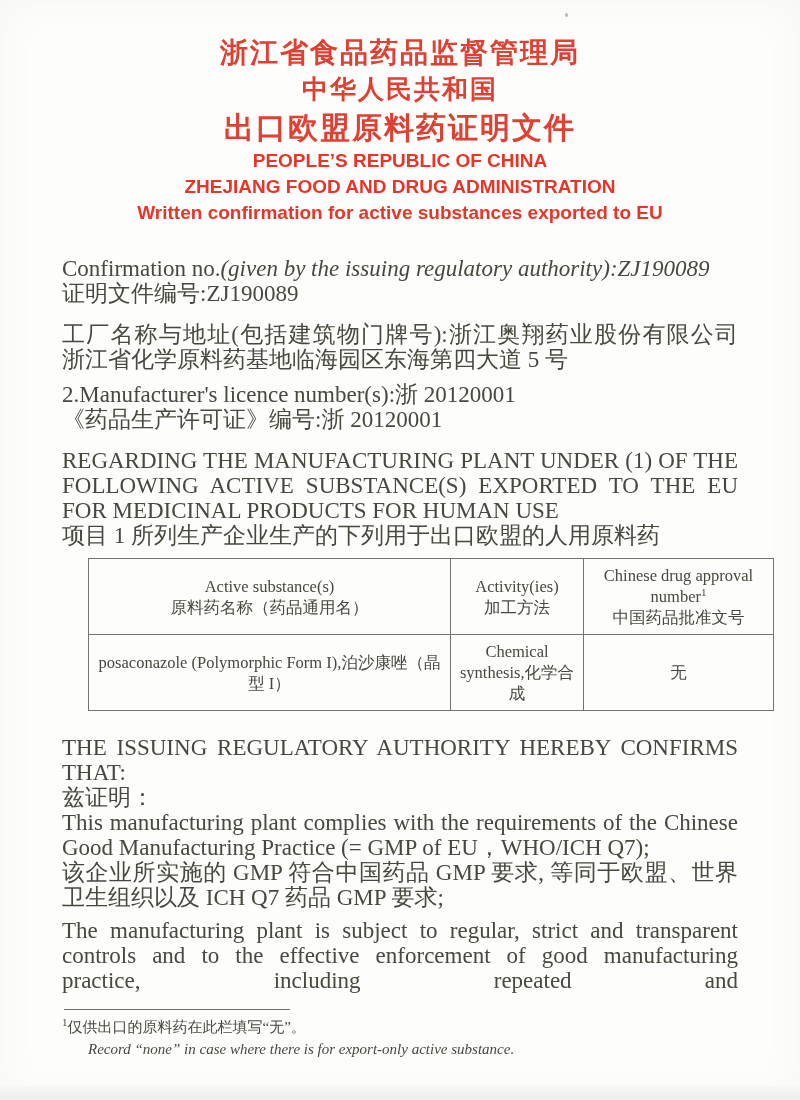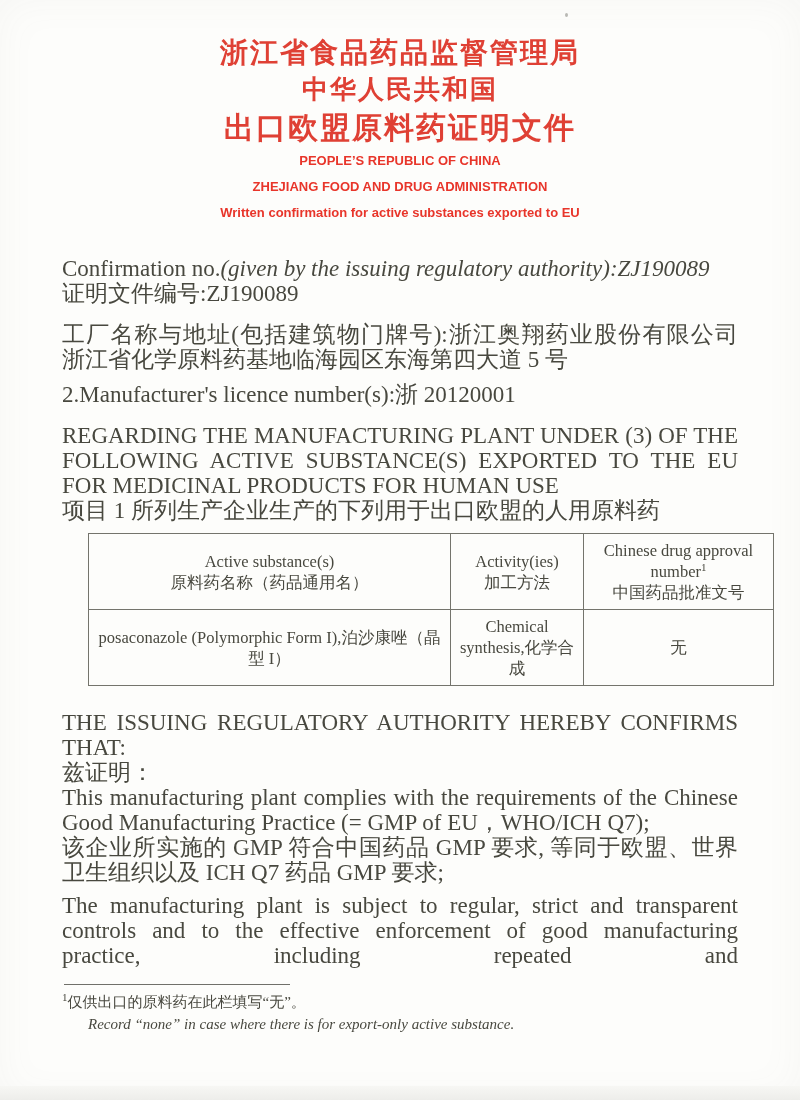--- a/index.html
+++ b/index.html
@@ -13,21 +13,21 @@
     font-family:"Liberation Serif","DejaVu Serif",serif;
     color:#48483f;
   }
   .content{padding:34px 62px 0 62px;}
   
   .hdr{text-align:center;}
   .cn-h{font-weight:bold;letter-spacing:2px;}
   .cn-h1{font-size:26px;line-height:36px;}
   .cn-h2{font-size:28px;line-height:38px;}
   .cn-h3{font-size:30px;line-height:40px;}
-  .en-h{font-family:"Liberation Sans","DejaVu Sans",sans-serif;font-weight:bold;font-size:13px;line-height:26px;}
+  .en-h{font-family:"Liberation Sans","DejaVu Sans",sans-serif;font-weight:bold;font-size:19px;line-height:26px;}
   
   .para{font-size:23px;line-height:25px;text-align:justify;}
   .para.just-all{text-align-last:justify;}
   .mt-conf{margin-top:30px;}
   .mt-s1{margin-top:16px;}
   .mt-s2{margin-top:10px;}
   .mt-reg{margin-top:16px;}
   .mt-confirm{margin-top:24px;}
   .mt-p2{margin-top:8px;}
   .ital{font-style:italic;}
@@ -82,24 +82,25 @@
       <div><span>Confirmation no.</span><span class="ital">(given by the issuing regulatory authority)</span><span class="ital">:ZJ190089</span></div>
       <div>证明文件编号:ZJ190089</div>
     </div>
 
     <div class="para mt-s1">
       <div>工厂名称与地址(包括建筑物门牌号):浙江奥翔药业股份有限公司　浙江省化学原料药基地临海园区东海第四大道 5 号</div>
     </div>
 
     <div class="para mt-s2">
       <div>2.Manufacturer's licence number(s):浙 20120001</div>
+      <div>《药品生产许可证》编号:浙 20120001</div>
     </div>
 
     <div class="para mt-reg">
-      <div>REGARDING THE MANUFACTURING PLANT UNDER (3) OF THE FOLLOWING ACTIVE SUBSTANCE(S) EXPORTED TO THE EU FOR MEDICINAL PRODUCTS FOR HUMAN USE</div>
+      <div>REGARDING THE MANUFACTURING PLANT UNDER (1) OF THE FOLLOWING ACTIVE SUBSTANCE(S) EXPORTED TO THE EU FOR MEDICINAL PRODUCTS FOR HUMAN USE</div>
       <div>项目 1 所列生产企业生产的下列用于出口欧盟的人用原料药</div>
     </div>
 
     <table class="subst">
       <tbody>
           <tr class="hdr-row">
         <th class="col-a">
           <div>Active substance(s)</div>
           <div>原料药名称（药品通用名）</div>
         </th>

